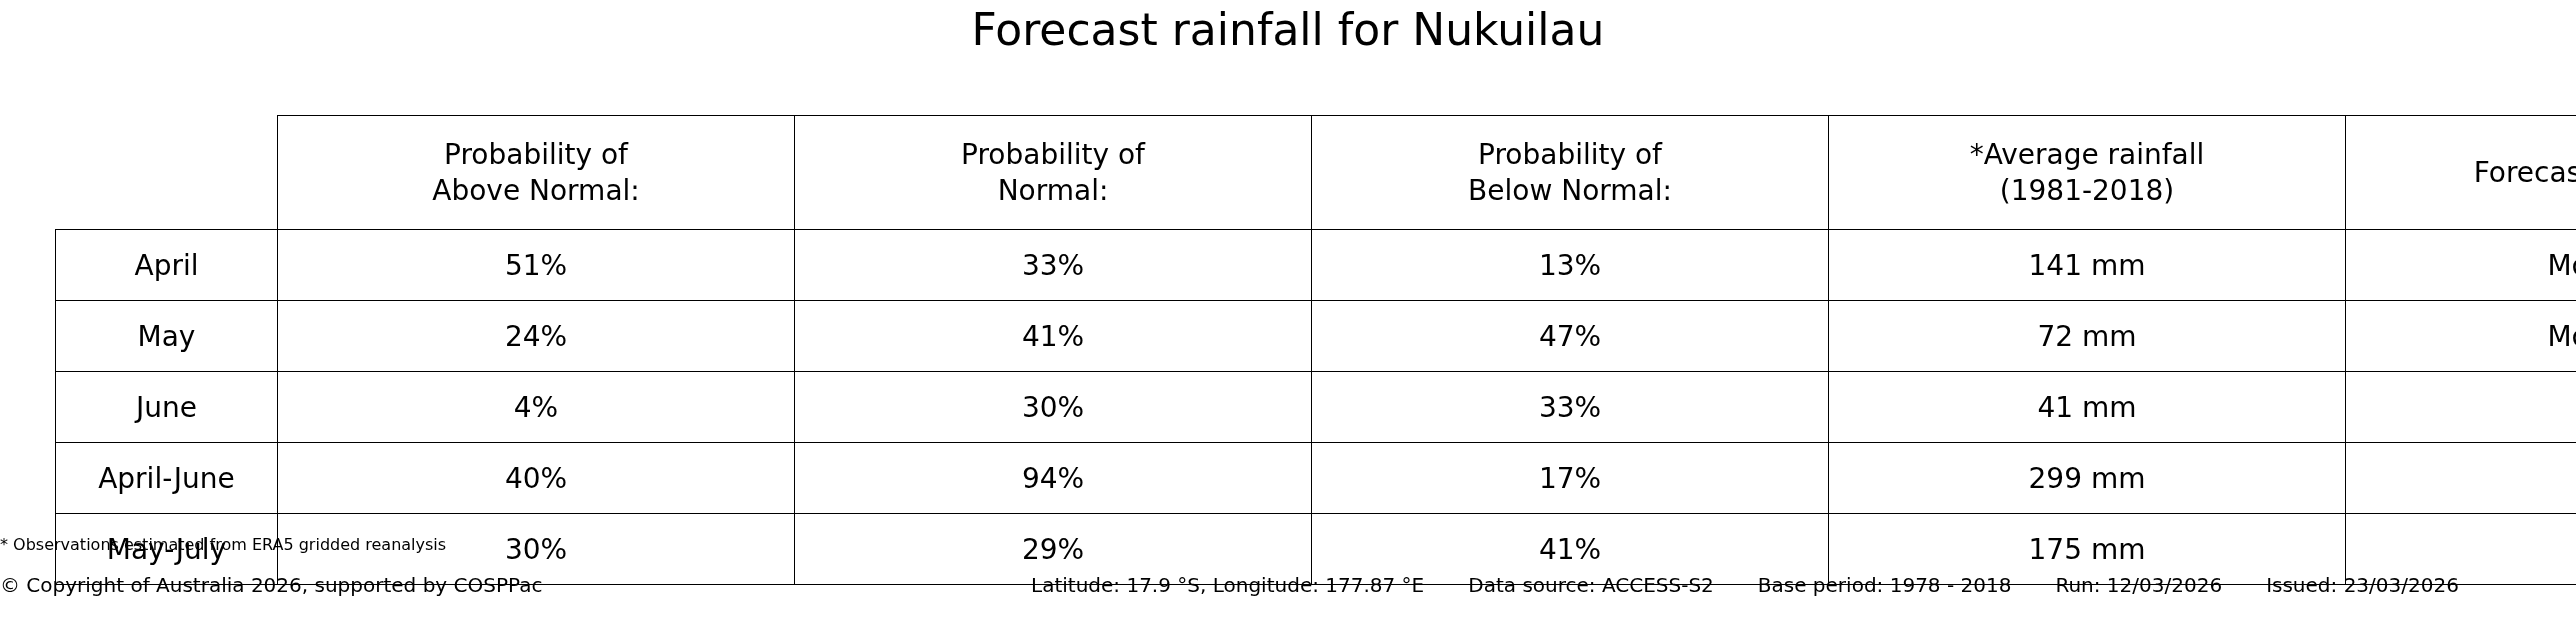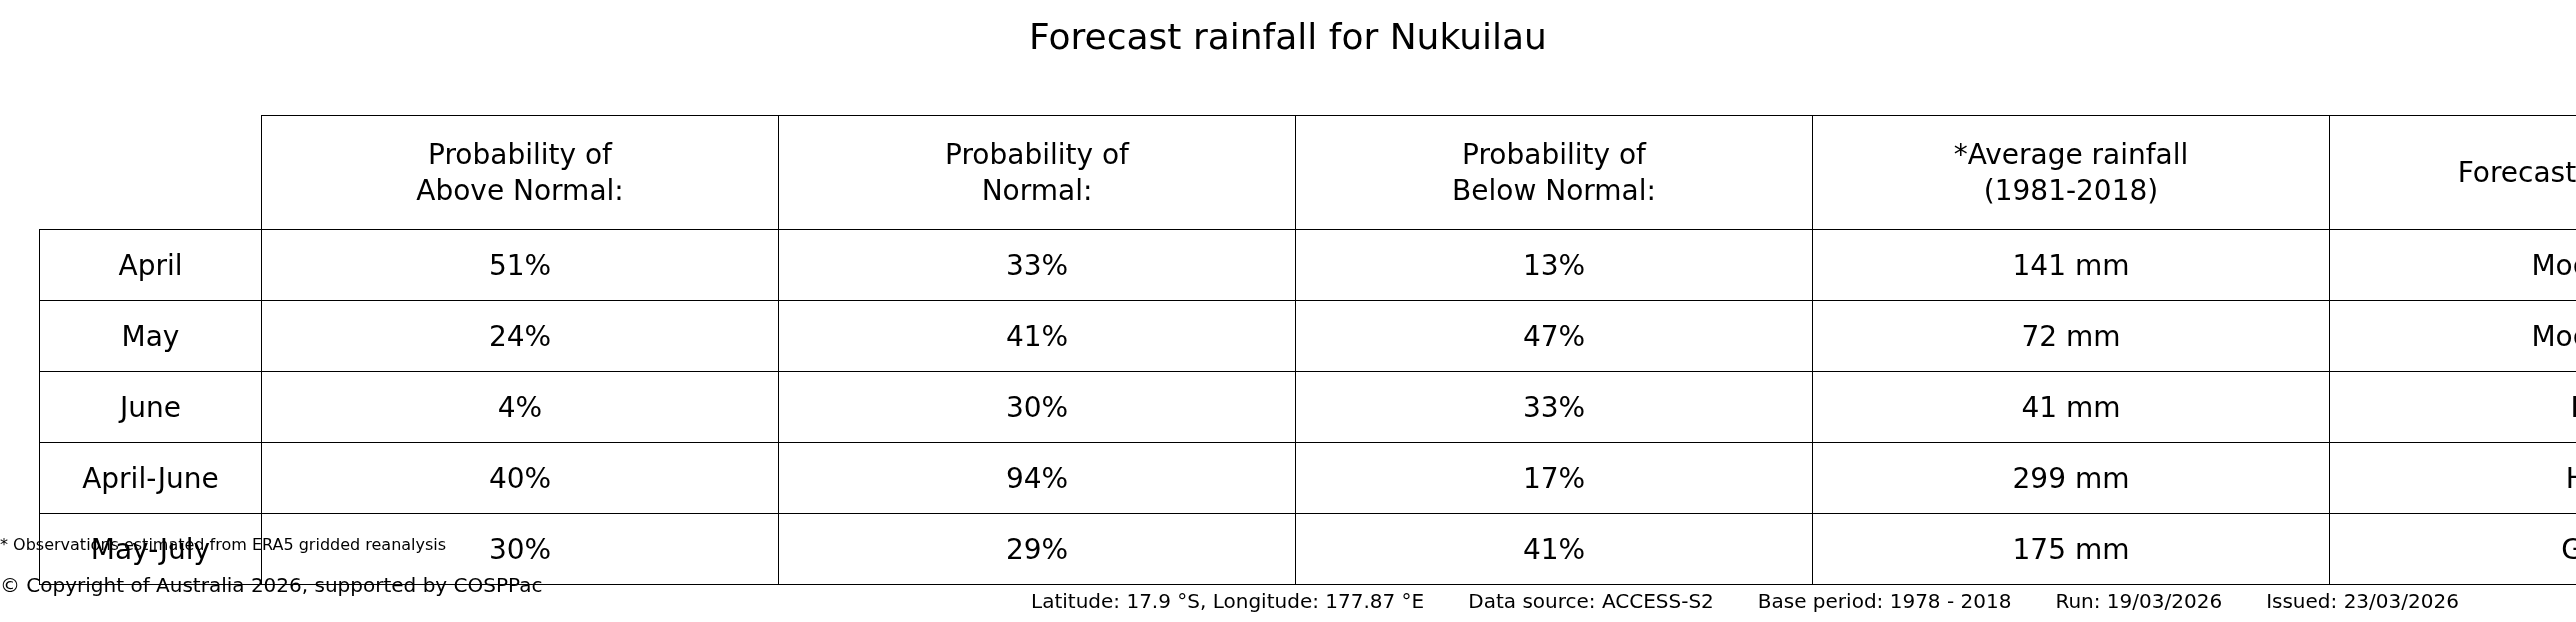--- a/index.html
+++ b/index.html
@@ -10,29 +10,29 @@
   body {
     width: 2576px;
     height: 623px;
     font-family: "DejaVu Sans", sans-serif;
     color: #000000;
     position: relative;
     overflow: hidden;
   }
   .title {
     text-align: center;
-    font-size: 36px;
+    font-size: 44px;
     font-weight: normal;
-    margin: 12px;
+    margin: 0;
     padding-top: 3.8px;
     letter-spacing: 0px;
   }
   .table-wrap {
     position: absolute;
-    left: 39px;
+    left: 55px;
     top: 115px;
     width: 2454px;
   }
   table.forecast {
     border-collapse: collapse;
     width: 2397px;
     table-layout: fixed;
   }
   table.forecast td, table.forecast th {
     font-weight: normal;
@@ -85,21 +85,20 @@
     white-space: nowrap;
   }
   .meta {
     position: absolute;
     left: 1031px;
     top: 0;
     white-space: nowrap;
   }
   .meta span {
     display: inline-block;
-    margin-top: 16px;
   }
   .meta .gap { width: 44px; }
 </style>
 </head>
 <body>
 
 <h1 class="title">Forecast rainfall for Nukuilau</h1>
 
 <div class="table-wrap">
   <table class="forecast">
@@ -178,16 +177,16 @@
       </tr>
     </tbody>
   </table>
 </div>
 
 <div class="footnote">* Observations estimated from ERA5 gridded reanalysis</div>
 
 <div class="bottom-bar">
   <div class="copyright">© Copyright of Australia 2026, supported by COSPPac</div>
   <div class="meta">
-    <span>Latitude: 17.9 °S, Longitude: 177.87 °E</span><span class="gap"></span><span>Data source: ACCESS-S2</span><span class="gap"></span><span>Base period: 1978 - 2018</span><span class="gap"></span><span>Run: 19/03/2026</span><span class="gap"></span><span>Issued: 23/03/2026</span>
+    <span>Latitude: 17.9 °S, Longitude: 177.87 °E</span><span class="gap"></span><span>Data source: ACCESS-S2</span><span class="gap"></span><span>Base period: 1978 - 2018</span><span class="gap"></span><span>Run: 12/03/2026</span><span class="gap"></span><span>Issued: 23/03/2026</span>
   </div>
 </div>
 
 
 </body></html>

